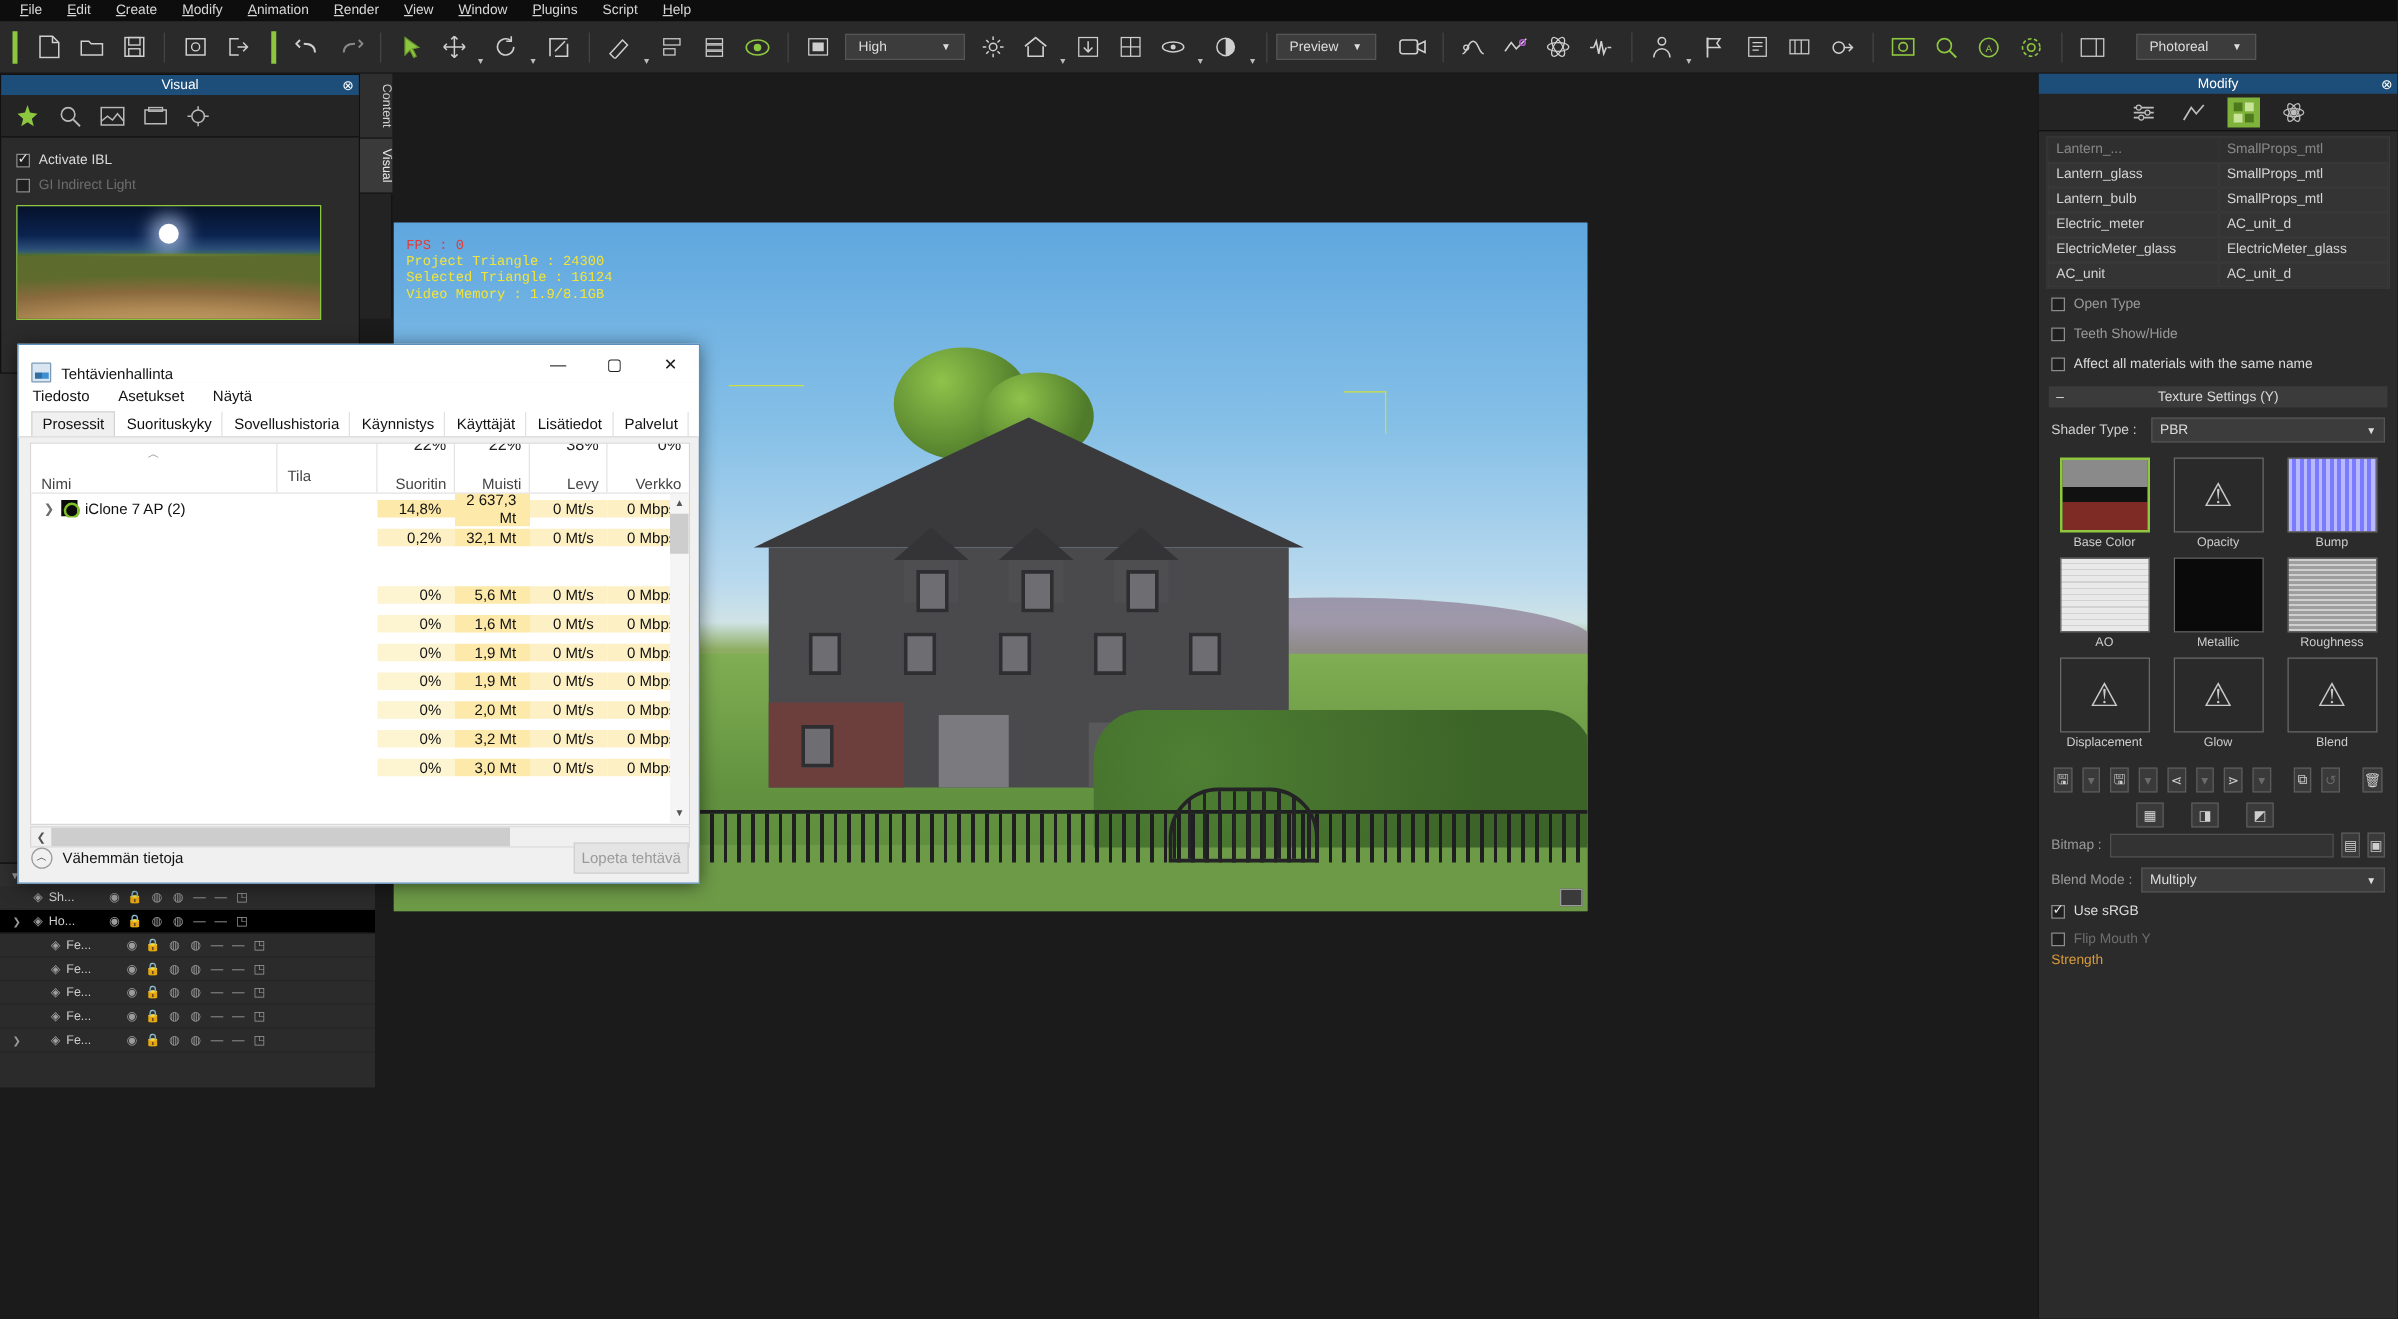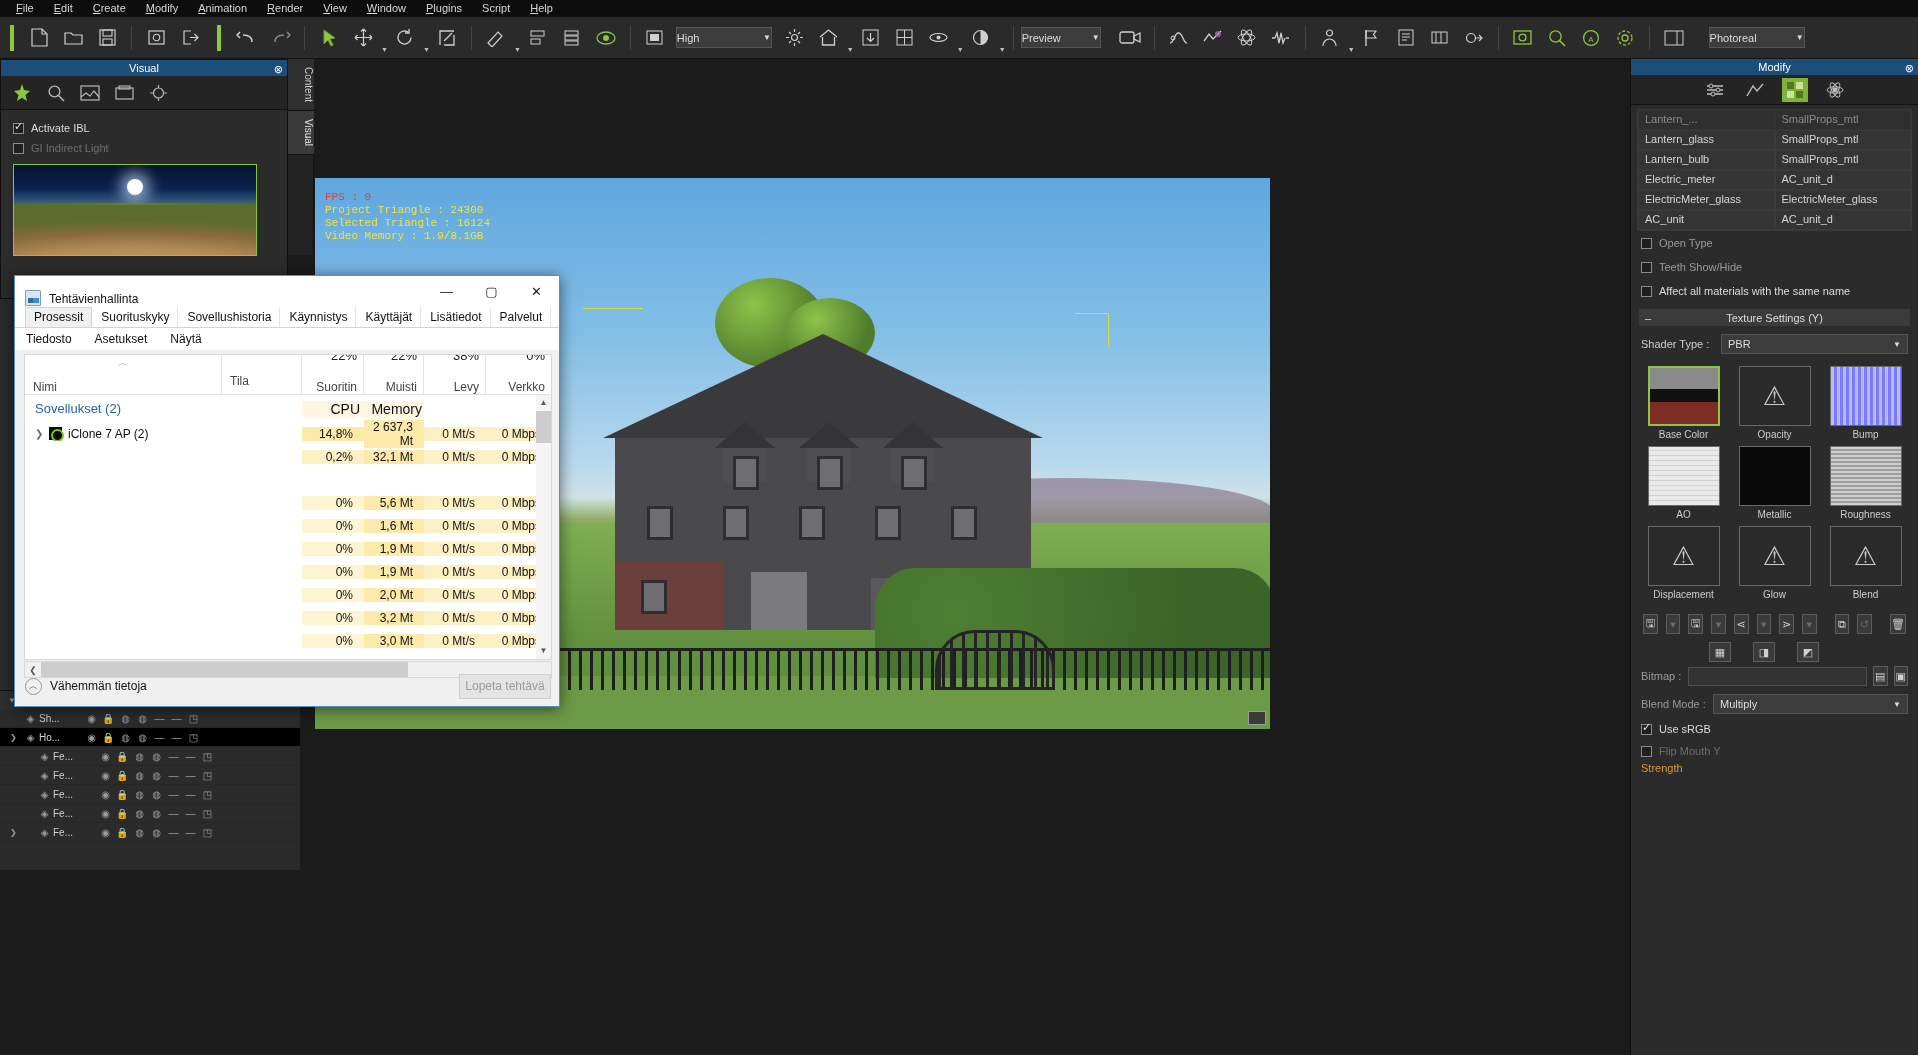--- a/index.html
+++ b/index.html
@@ -21,21 +21,21 @@
   #toolbar { position:absolute; left:0; top:17px; width:1918px; height:42px;
     background:#2a2a2a; border-bottom:1px solid #141414; display:flex; align-items:center; }
   .greenbar { width:4px; height:26px; background:#8dc63f; margin:0 8px 0 10px; }
   .tbtn { width:30px; height:28px; margin:0 2px; display:flex; align-items:center;
     justify-content:center; color:#cfcfcf; }
   .tbtn svg { display:block; }
   .tsep { width:1px; height:24px; background:#444; margin:0 7px; }
   .caret { font-size:7px; color:#bdbdbd; margin-left:1px; align-self:flex-end;
     margin-bottom:5px; }
   .combo { height:21px; background:#3c3c3c; border:1px solid #555; color:#ddd;
-    font-size:11px; display:flex; align-items:center; padding:0 0;
+    font-size:11px; display:flex; align-items:center; padding:0 10px;
     justify-content:space-between; }
   .combo .cv { white-space:nowrap; }
   .combo .cc { font-size:8px; margin-left:10px; }
 
   
   #visual-panel { position:absolute; left:0; top:59px; width:288px; height:240px;
     background:#2b2b2b; border:1px solid #111; }
   #visual-title { height:16px; background:#1d4e7a; color:#fff; font-size:11px;
     text-align:center; line-height:16px; position:relative; }
   #visual-title .x { position:absolute; right:4px; top:1px; font-size:11px; }
@@ -918,36 +918,36 @@
   <div id="tm-title">
     <div id="tm-icon"></div>
     <div class="t">Tehtävienhallinta</div>
     <div id="tm-ctrls">
       <div class="wbtn">—</div>
       <div class="wbtn">▢</div>
       <div class="wbtn">✕</div>
     </div>
   </div>
 
+  <div id="tm-menu">
+    <div class="m">Tiedosto</div>
+    <div class="m">Asetukset</div>
+    <div class="m">Näytä</div>
+  </div>
+
   <div id="tm-tabs">
       <div class="tmtab active">Prosessit</div>
       <div class="tmtab">Suorituskyky</div>
       <div class="tmtab">Sovellushistoria</div>
       <div class="tmtab">Käynnistys</div>
       <div class="tmtab">Käyttäjät</div>
       <div class="tmtab">Lisätiedot</div>
       <div class="tmtab">Palvelut</div>
     </div>
 
-  <div id="tm-menu">
-    <div class="m">Tiedosto</div>
-    <div class="m">Asetukset</div>
-    <div class="m">Näytä</div>
-  </div>
-
   <div id="tm-body">
     <div id="colhdr">
         <div class="ch" style="flex: 0 0 197px; justify-content: flex-end;">
           <div class="nm">Nimi</div>
           <span class="sortarrow">︿</span>
         </div>
         <div class="ch" style="flex: 0 0 80px; ">
           <div class="nm">Tila</div>
         </div>
         <div class="ch right" style="flex: 0 0 62px; justify-content: flex-end;">
@@ -961,28 +961,20 @@
         <div class="ch right" style="flex: 0 0 62px; justify-content: flex-end;">
           <div class="pct">38%</div>
           <div class="nm">Levy</div>
         </div>
         <div class="ch right" style="flex: 0 0 66px; justify-content: flex-end;">
           <div class="pct">0%</div>
           <div class="nm">Verkko</div>
         </div>
       </div>
     <div id="rows">
-        <div class="prow grp">
-          <div class="nmcell">Sovellukset (2)</div>
-          <div class="tilacell"></div>
-          <div class="c-cpu vc hl-c hdrtxt" style="padding-right:4px">CPU</div>
-          <div class="c-mem vc hl-c hdrtxt" style="padding-right:2px">Memory</div>
-          <div class="c-dsk vc hl-c"></div>
-          <div class="c-net vc hl-c"></div>
-        </div>
         <div class="prow">
           <div class="nmcell">
             <span class="exp">❯</span>
             <span class="pic"></span>
             <span>iClone 7 AP (2)</span>
           </div>
           <div class="tilacell"></div>
           <div class="c-cpu vc hl-a">14,8%</div>
           <div class="c-mem vc hl-a">2 637,3 Mt</div>
           <div class="c-dsk vc hl-b">0 Mt/s</div>

